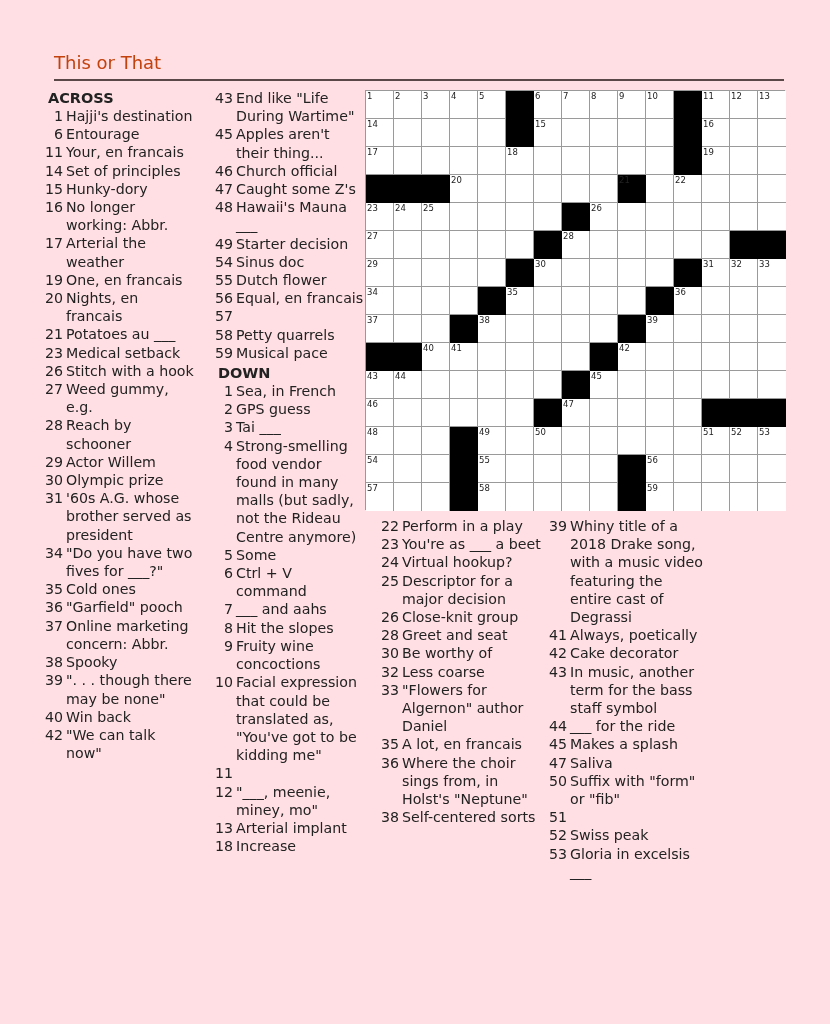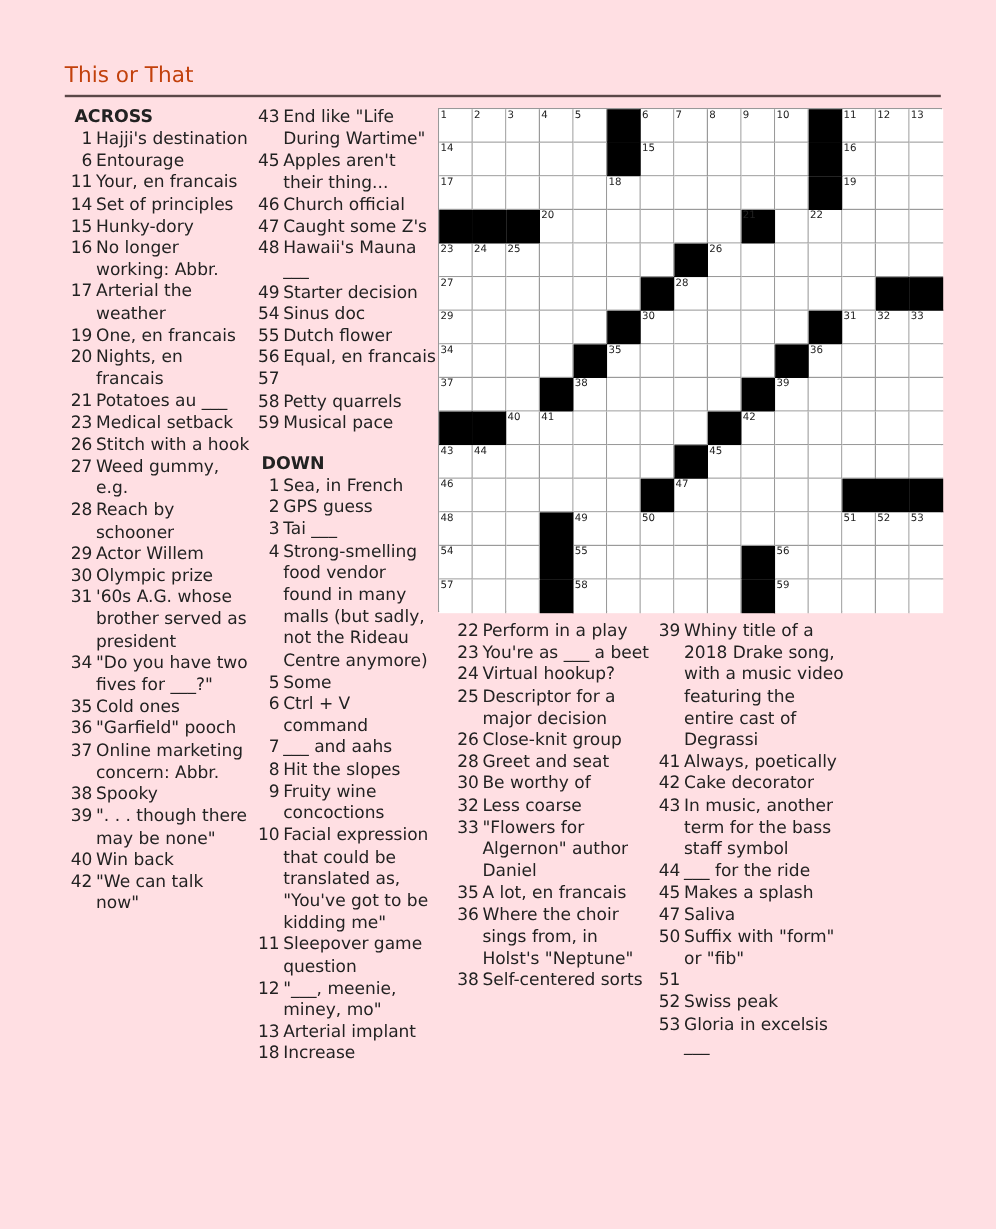--- a/index.html
+++ b/index.html
@@ -15,28 +15,28 @@
     position: absolute; left: 54px; top: 52px;
     font-size: 18px; color: #c2410c;
   }
   .rule {
     position: absolute; left: 54px; top: 79px;
     width: 730px; height: 2px; background: #5a4848;
   }
   .col {
     position: absolute; font-size: 14.2px; line-height: 18.2px;
   }
-  .col1 { left: 58px; top: 89px; width: 150px; }
+  .col1 { left: 44px; top: 89px; width: 150px; }
   .col2 { left: 214px; top: 89px; width: 150px; }
   .col3 { left: 380px; top: 517px; width: 165px; }
   .col4 { left: 548px; top: 517px; width: 160px; }
   .section-head {
     font-weight: bold; font-size: 14.5px; margin-left: 4px; line-height: 18px;
   }
-  .section-head.down { margin-top: 16px; }
+  .section-head.down { margin-top: 2px; }
   .clue {
     display: flex;
   }
   .clue .num {
     width: 19px; text-align: right; flex: none; padding-right: 2px;
   }
   .clue .txt { flex: 1; padding-left: 1px; }
   .grid {
     position: absolute; left: 365px; top: 90px;
     width: 420px; height: 420px;
@@ -259,21 +259,20 @@
       <div class="clue">
         <span class="num">9</span>
         <span class="txt">Fruity wine concoctions</span>
       </div>
       <div class="clue">
         <span class="num">10</span>
         <span class="txt">Facial expression that could be translated as, "You've got to be kidding me"</span>
       </div>
       <div class="clue">
         <span class="num">11</span>
-        <span class="txt">Sleepover game question</span>
       </div>
       <div class="clue">
         <span class="num">12</span>
         <span class="txt">"___, meenie, miney, mo"</span>
       </div>
       <div class="clue">
         <span class="num">13</span>
         <span class="txt">Arterial implant</span>
       </div>
       <div class="clue">

